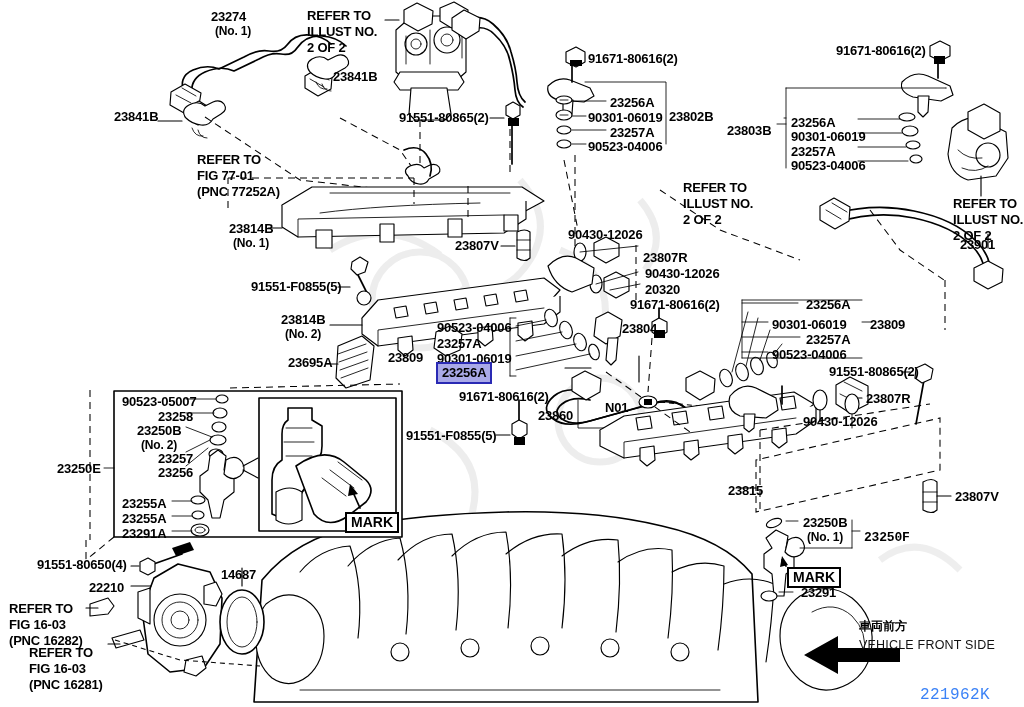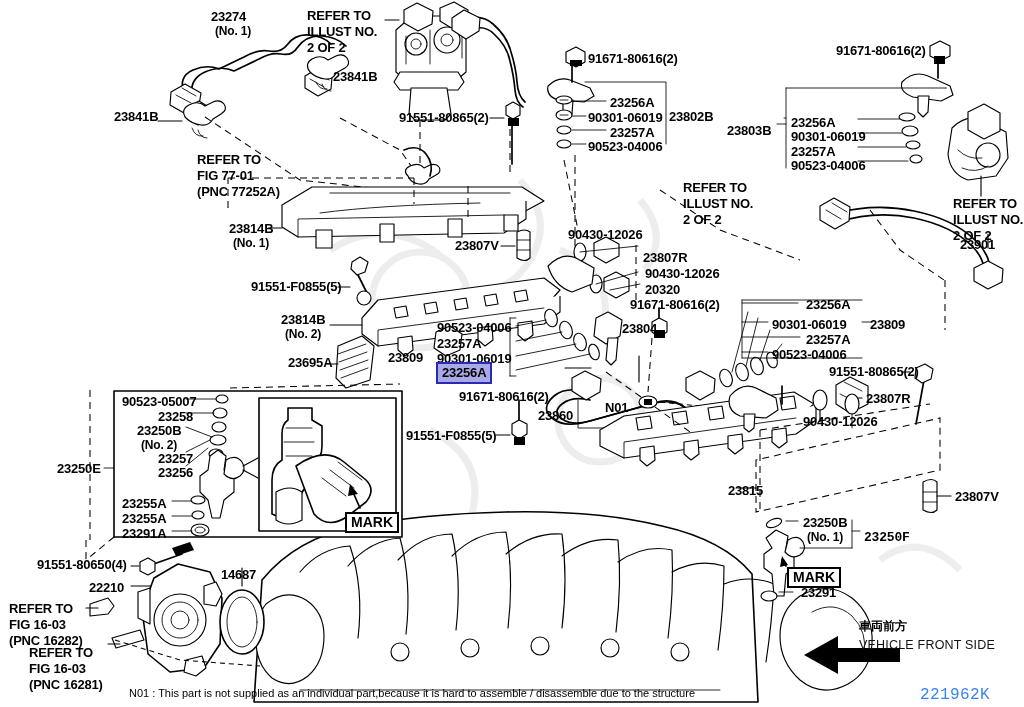--- a/index.html
+++ b/index.html
@@ -614,17 +614,16 @@
   <div class="hl" id="hl-label" style="left: 436px; top: 362px; background: rgb(169, 169, 232); border-color: rgb(42, 42, 180);">23256A</div>
 
   <div id="markboxes">
       <div class="markbox" style="left: 345px; top: 512px;">MARK</div>
       <div class="markbox" style="left: 787px; top: 567px;">MARK</div>
     </div>
 
   <div class="jp" style="left:859px; top:618px;">車両前方</div>
   <div class="vfs" style="left:859px; top:638px;">VEHICLE FRONT SIDE</div>
 
-  <div class="note-en" style="left:129px; top:687px;">N01 : This part is not supplied as an individual part,because it is hard to assemble / disassemble due to the structure</div>
 
   <div class="diagid" style="left:920px; top:686px;">221962K</div>
 
 </div>
 
 </body></html>

